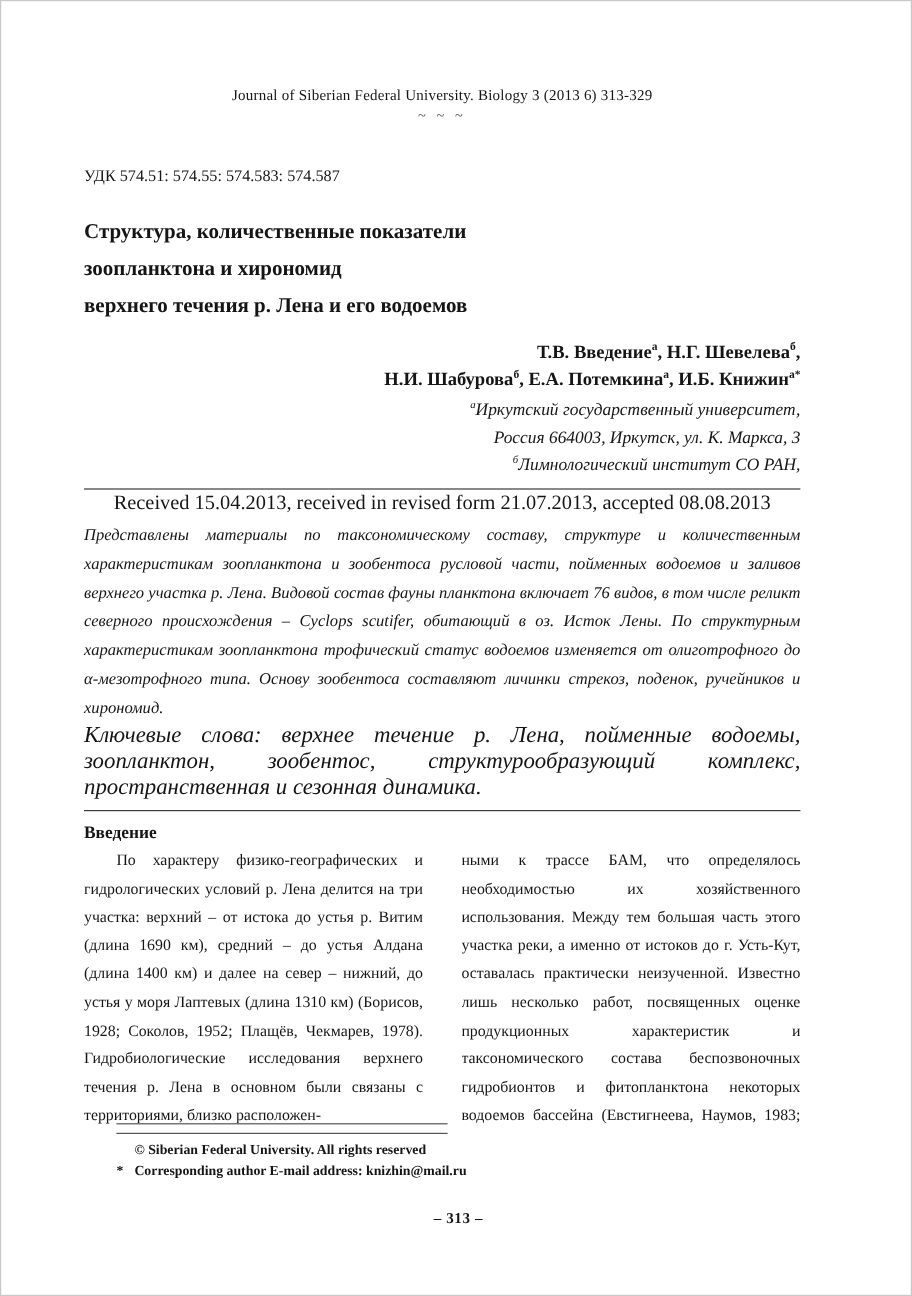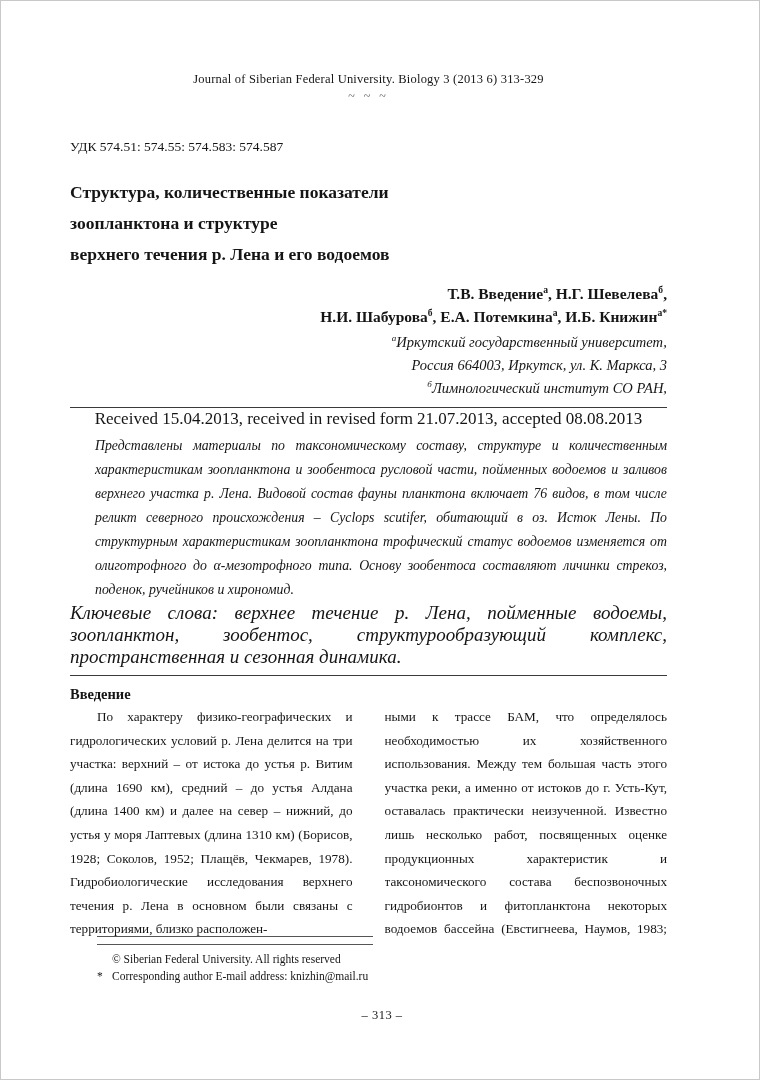--- a/index.html
+++ b/index.html
@@ -21,30 +21,30 @@
   .tilde-divider { text-align: center; font-size: 12px; line-height: 12px; margin-top: 3px; letter-spacing: 3px; color: #555; }
   .udk { margin-top: 36px; font-size: 13.5px; line-height: 17px; }
   .article-title { margin-top: 22px; font-size: 17.5px; line-height: 31px; font-weight: 700; }
   .title-line { display: block; }
   .authors { margin-top: 12px; text-align: right; font-weight: 700; font-size: 15.5px; line-height: 23px; }
   sup { font-size: 62%; vertical-align: super; line-height: 0; }
   .affiliations { margin-top: 3px; text-align: right; font-style: italic; font-size: 14.5px; line-height: 23px; }
   .rule { border-top: 1px solid #3a3a3a; height: 0; }
   .rule-received { margin-top: 7px; }
   .received-line { margin-top: 4px; text-align: center; font-size: 17px; line-height: 14px; }
-  .abstract { margin-top: 8px; font-style: italic; font-size: 13.8px; line-height: 24px; text-align: justify; margin-left: 25px; }
+  .abstract { margin-top: 8px; font-style: italic; font-size: 13.8px; line-height: 24px; text-align: justify; }
   .keywords { margin-top: 0; font-style: italic; font-size: 19px; line-height: 22px; text-align: justify; }
   .rule-section { margin-top: 7px; }
   .columns { display: flex; gap: 32px; margin-top: 7px; }
   .col { flex: 1 1 0; min-width: 0; }
   .section-heading { font-size: 14.5px; line-height: 22px; font-weight: 700; }
   .body-text { font-size: 13.2px; line-height: 23.6px; text-align: justify; max-height: 236px; overflow: hidden; }
   .col-left .body-text { text-indent: 27px; }
   .col-right .body-text { margin-top: 22px; }
-  .page-foot { position: absolute; left: 96px; right: 92px; bottom: 56px; background: #fff; }
+  .page-foot { position: absolute; left: 96px; right: 92px; bottom: 56px; background: #fff; font-weight: bold; }
   .fn-rule { width: 276px; border-top: 1px solid #555; }
   .fn-rule + .fn-rule { margin-top: 7px; }
   .fn-lines { margin-top: 6px; }
   .footnote-line { font-size: 11.5px; line-height: 16.5px; }
   .fn-marker { display: inline-block; width: 15px; }
   .page-number { margin-top: 24px; text-align: center; font-size: 12.5px; letter-spacing: .5px; }
 </style>
 </head>
 <body>
 
@@ -52,21 +52,21 @@
 
   <header>
     <div class="journal-line">Journal of Siberian Federal University. Biology 3 (2013 6) 313-329</div>
     <div class="tilde-divider">~ ~ ~</div>
   </header>
 
   <div class="udk">УДК 574.51: 574.55: 574.583: 574.587</div>
 
   <h1 class="article-title">
     <span class="title-line">Структура, количественные показатели</span>
-    <span class="title-line">зоопланктона и структуре</span>
+    <span class="title-line">зоопланктона и хирономид</span>
     <span class="title-line">верхнего течения р. Лена и его водоемов</span>
   </h1>
 
   <div class="authors">
     <div class="author-line"><span>Т.В. Введение</span><sup>а</sup><span>, Н.Г. Шевелева</span><sup>б</sup><span>,</span></div>
     <div class="author-line"><span>Н.И. Шабурова</span><sup>б</sup><span>, Е.А. Потемкина</span><sup>а</sup><span>, И.Б. Книжин</span><sup>а*</sup></div>
   </div>
 
   <div class="affiliations">
     <div class="affil-line"><sup>а</sup><span>Иркутский государственный университет,</span></div>

